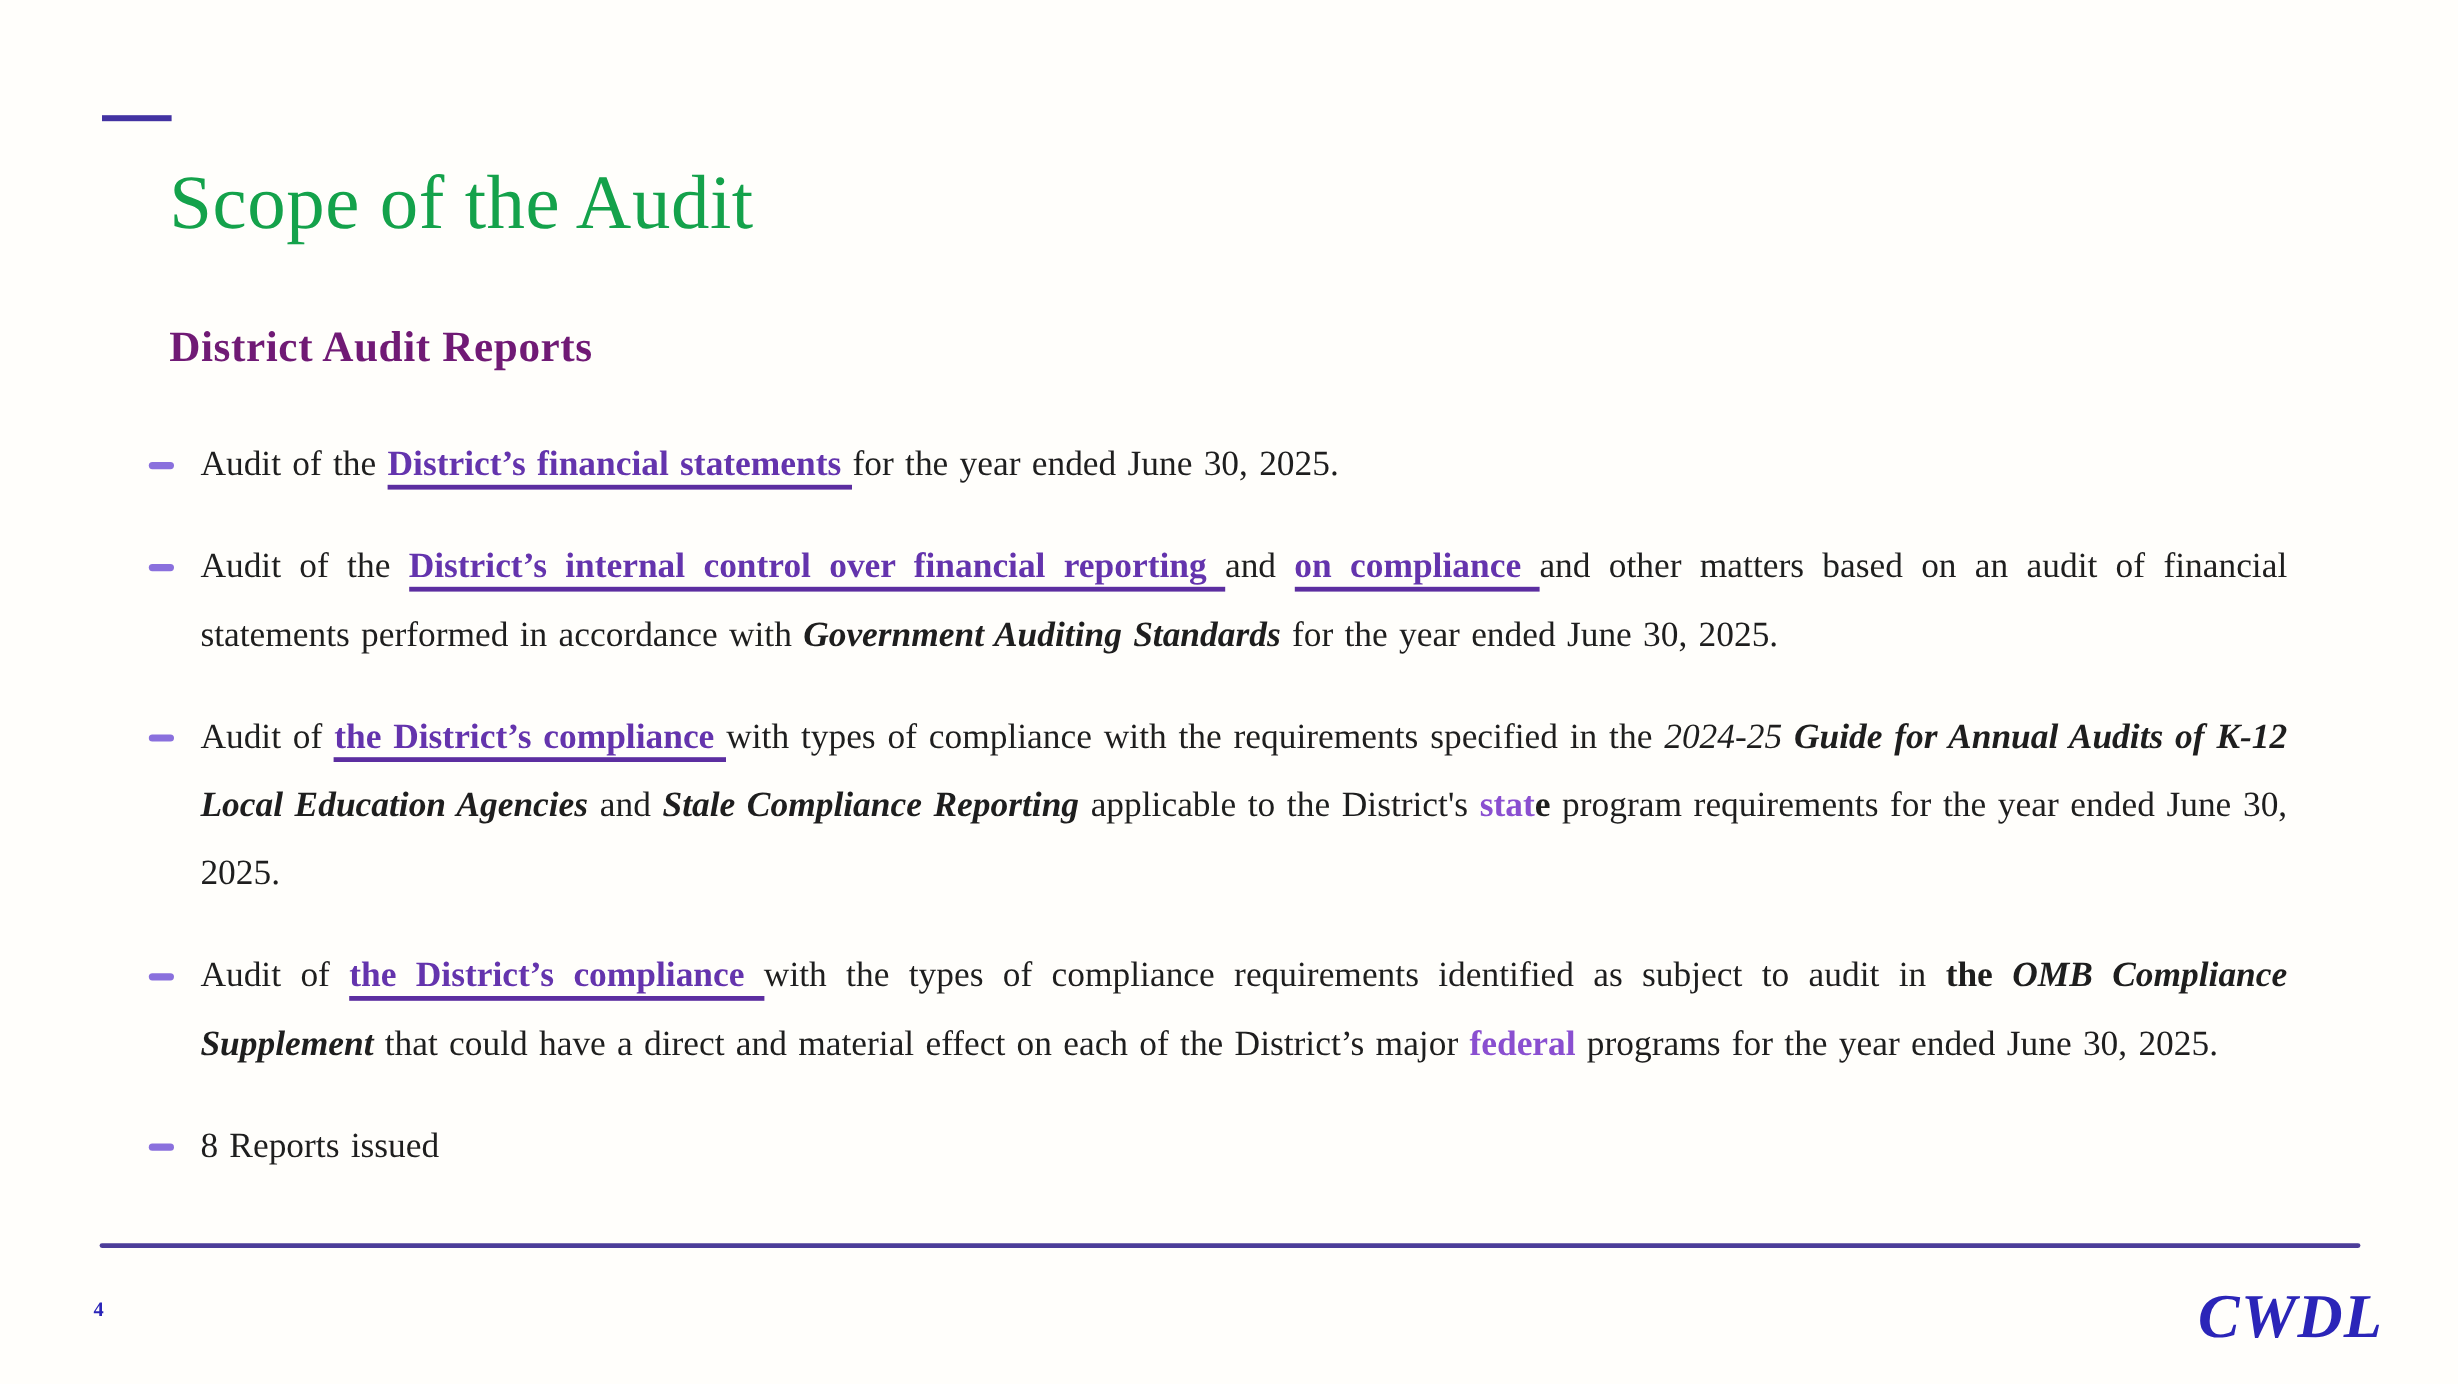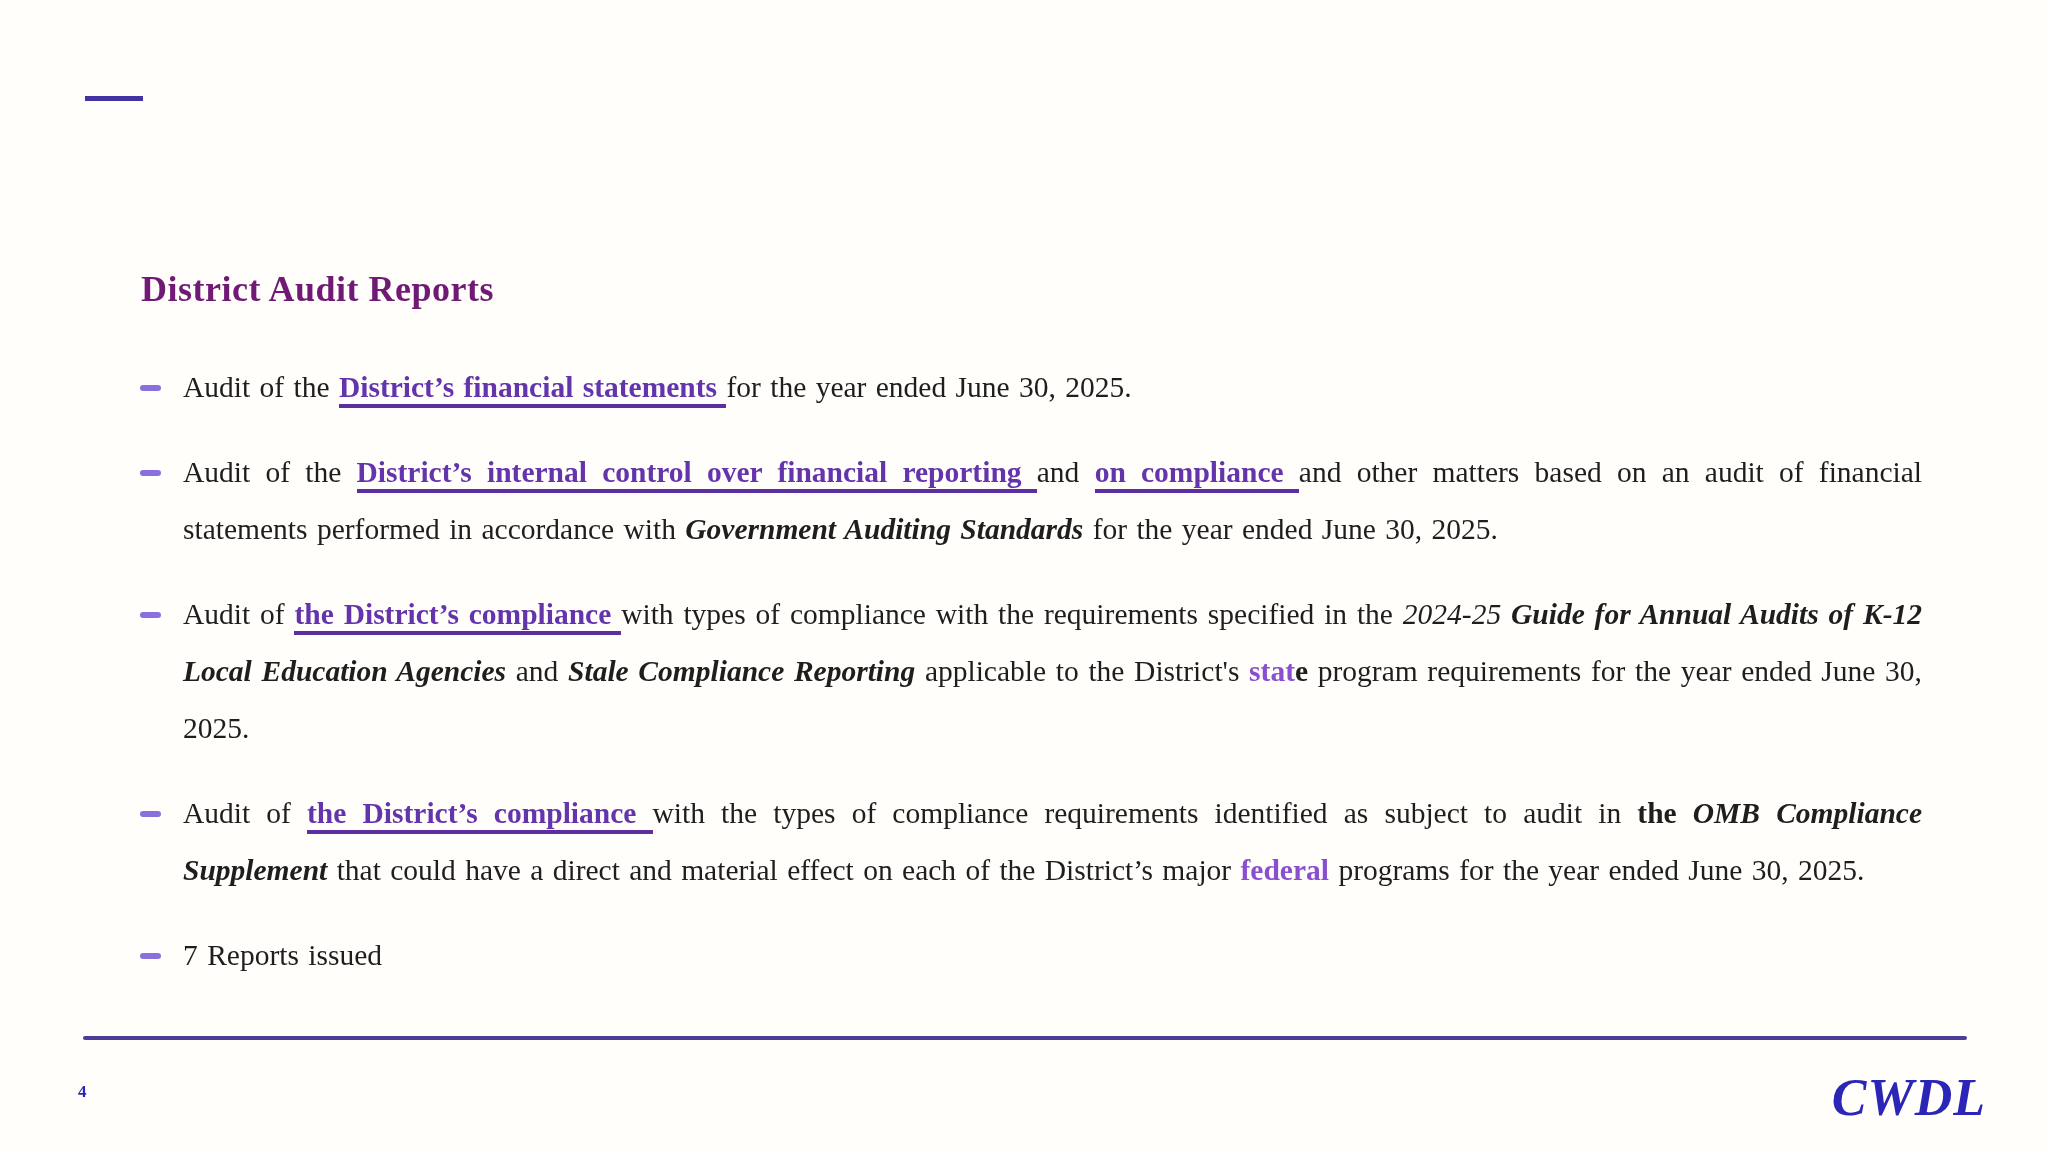--- a/index.html
+++ b/index.html
@@ -27,21 +27,21 @@
   }
 
   .subtitle {
     position: absolute; left: 141px; top: 268px;
     font-size: 36px; font-weight: 700;
     color: #701a75;
     letter-spacing: 0.5px;
   }
 
   .bullet-list {
-    position: absolute; left: 140px; top: 359px;
+    position: absolute; left: 124px; top: 359px;
     width: 1782px;
   }
   .bullet-item {
     display: flex;
     margin-bottom: 28px;
   }
   .dash {
     flex: 0 0 21px;
     width: 21px; height: 6px;
     background: var(--bullet_dash, #8a70dd);
@@ -91,20 +91,21 @@
     color: var(--logo_blue, #2b25b8);
     letter-spacing: 1px;
   }
 </style>
 </head>
 <body>
 
 <div class="slide">
   <div class="top-dash"></div>
 
+  <h1 class="title">Scope of the Audit</h1>
 
   <h2 class="subtitle">District Audit Reports</h2>
 
   <div class="bullet-list">
       <div class="bullet-item">
         <span class="dash"></span>
         <p class="bullet-text"><span class="r-n">Audit of the </span><span class="r-link">District’s financial statements </span><span class="r-n">for the year ended June 30, 2025.</span></p>
       </div>
       <div class="bullet-item">
         <span class="dash"></span>
@@ -113,21 +114,21 @@
       <div class="bullet-item">
         <span class="dash"></span>
         <p class="bullet-text"><span class="r-n">Audit of </span><span class="r-link">the District’s compliance </span><span class="r-n">with types of compliance with the requirements specified in the </span><span class="r-i">2024-25</span><span class="r-n"> </span><span class="r-bi">Guide for Annual Audits of K-12 Local Education Agencies</span><span class="r-n"> and </span><span class="r-bi">Stale Compliance Reporting</span><span class="r-n"> applicable to the District's </span><span class="r-p">stat</span><span class="r-b">e</span><span class="r-n"> program requirements for the year ended June 30, 2025.</span></p>
       </div>
       <div class="bullet-item">
         <span class="dash"></span>
         <p class="bullet-text"><span class="r-n">Audit of </span><span class="r-link">the District’s compliance </span><span class="r-n">with the types of compliance requirements identified as subject to audit in </span><span class="r-b">the </span><span class="r-bi">OMB Compliance Supplement</span><span class="r-n"> that could have a direct and material effect on each of the District’s major </span><span class="r-p">federal</span><span class="r-n"> programs for the year ended June 30, 2025.</span></p>
       </div>
       <div class="bullet-item">
         <span class="dash"></span>
-        <p class="bullet-text"><span class="r-n">7 Reports issued</span></p>
+        <p class="bullet-text"><span class="r-n">8 Reports issued</span></p>
       </div>
     </div>
 
   <div class="footer-rule"></div>
 
   <div class="page-number">4</div>
 
   <div class="logo">CWDL</div>
 </div>
 

